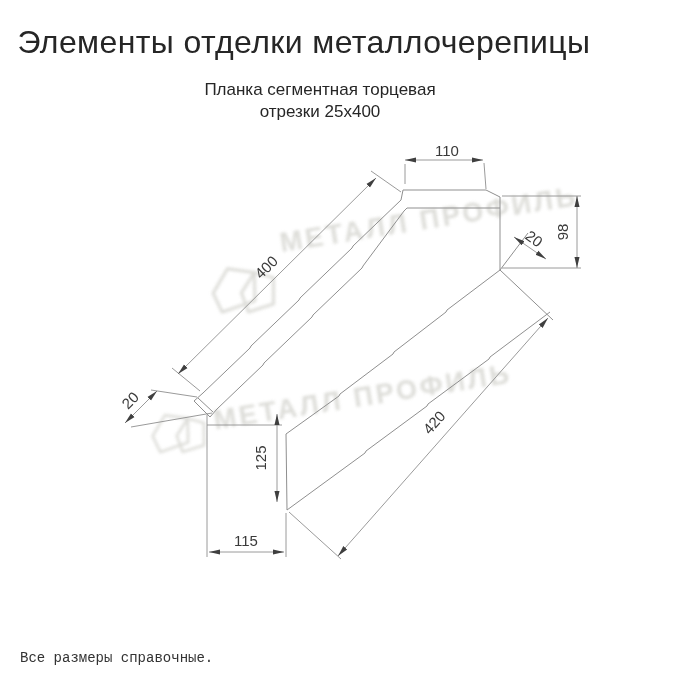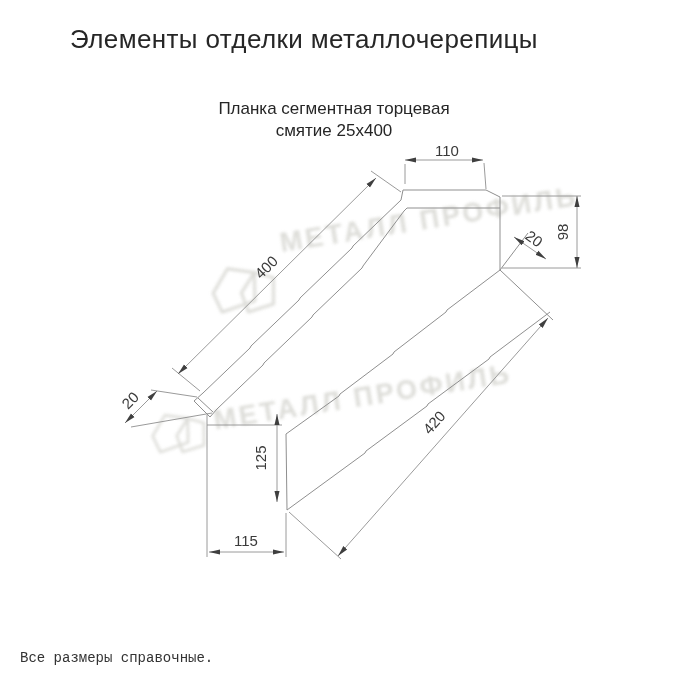--- a/index.html
+++ b/index.html
@@ -4,25 +4,25 @@
 <style>
   html,body{margin:0;padding:0;}
   body{
     width:700px;height:700px;background:#ffffff;overflow:hidden;
     font-family:"Liberation Sans",sans-serif;
     position:relative;
   }
   .page{position:absolute;left:0;top:0;width:700px;height:700px;}
   .title{
     position:absolute;left:0;top:24px;width:608px;text-align:center;
-    font-size:26px;letter-spacing:0.4px;color:#262626;font-weight:400;
+    font-size:32px;letter-spacing:0.4px;color:#262626;font-weight:400;
   }
   .subtitle{
-    position:absolute;left:0;top:98px;width:640px;text-align:center;
-    font-size:17px;line-height:22px;color:#262626;padding-left:14px;
+    position:absolute;left:0;top:79px;width:640px;text-align:center;
+    font-size:17px;line-height:22px;color:#262626;
   }
   .footnotes{
     position:absolute;left:20px;top:647px;width:640px;
     font-size:14px;line-height:23px;color:#333333;font-family:Liberation Mono, monospace;
   }
   svg.drawing{position:absolute;left:0;top:0;}
   .part-line{stroke:var(--line-color,#8f8f8f);stroke-width:1;fill:none;}
   .ext-line{stroke:var(--line-color,#8f8f8f);stroke-width:0.9;fill:none;}
   .dim-line{stroke:var(--line-color,#8f8f8f);stroke-width:0.9;fill:none;}
   .dim-text{font-family:"Liberation Sans",sans-serif;font-size:15px;fill:var(--dim-text-color,#3a3a3a);}
@@ -35,21 +35,21 @@
 </style>
 </head>
 <body>
 
 <div class="page">
 
   <div class="title">Элементы отделки металлочерепицы</div>
 
   <div class="subtitle">
     <div>Планка сегментная торцевая</div>
-    <div>смятие 25х400</div>
+    <div>отрезки 25х400</div>
   </div>
 
   <svg class="drawing" width="700" height="700" viewBox="0 0 700 700">
     <defs>
       <marker id="arr" viewBox="0 0 10 6" refX="10" refY="3" markerWidth="11" markerHeight="7" orient="auto-start-reverse" markerUnits="userSpaceOnUse">
         <path d="M0,0.7 L10,3 L0,5.3 Z" fill="#3f3f3f"></path>
       </marker>
       <filter id="wmblur" x="-20%" y="-40%" width="140%" height="180%">
         <feGaussianBlur stdDeviation="1.5"></feGaussianBlur>
       </filter>

